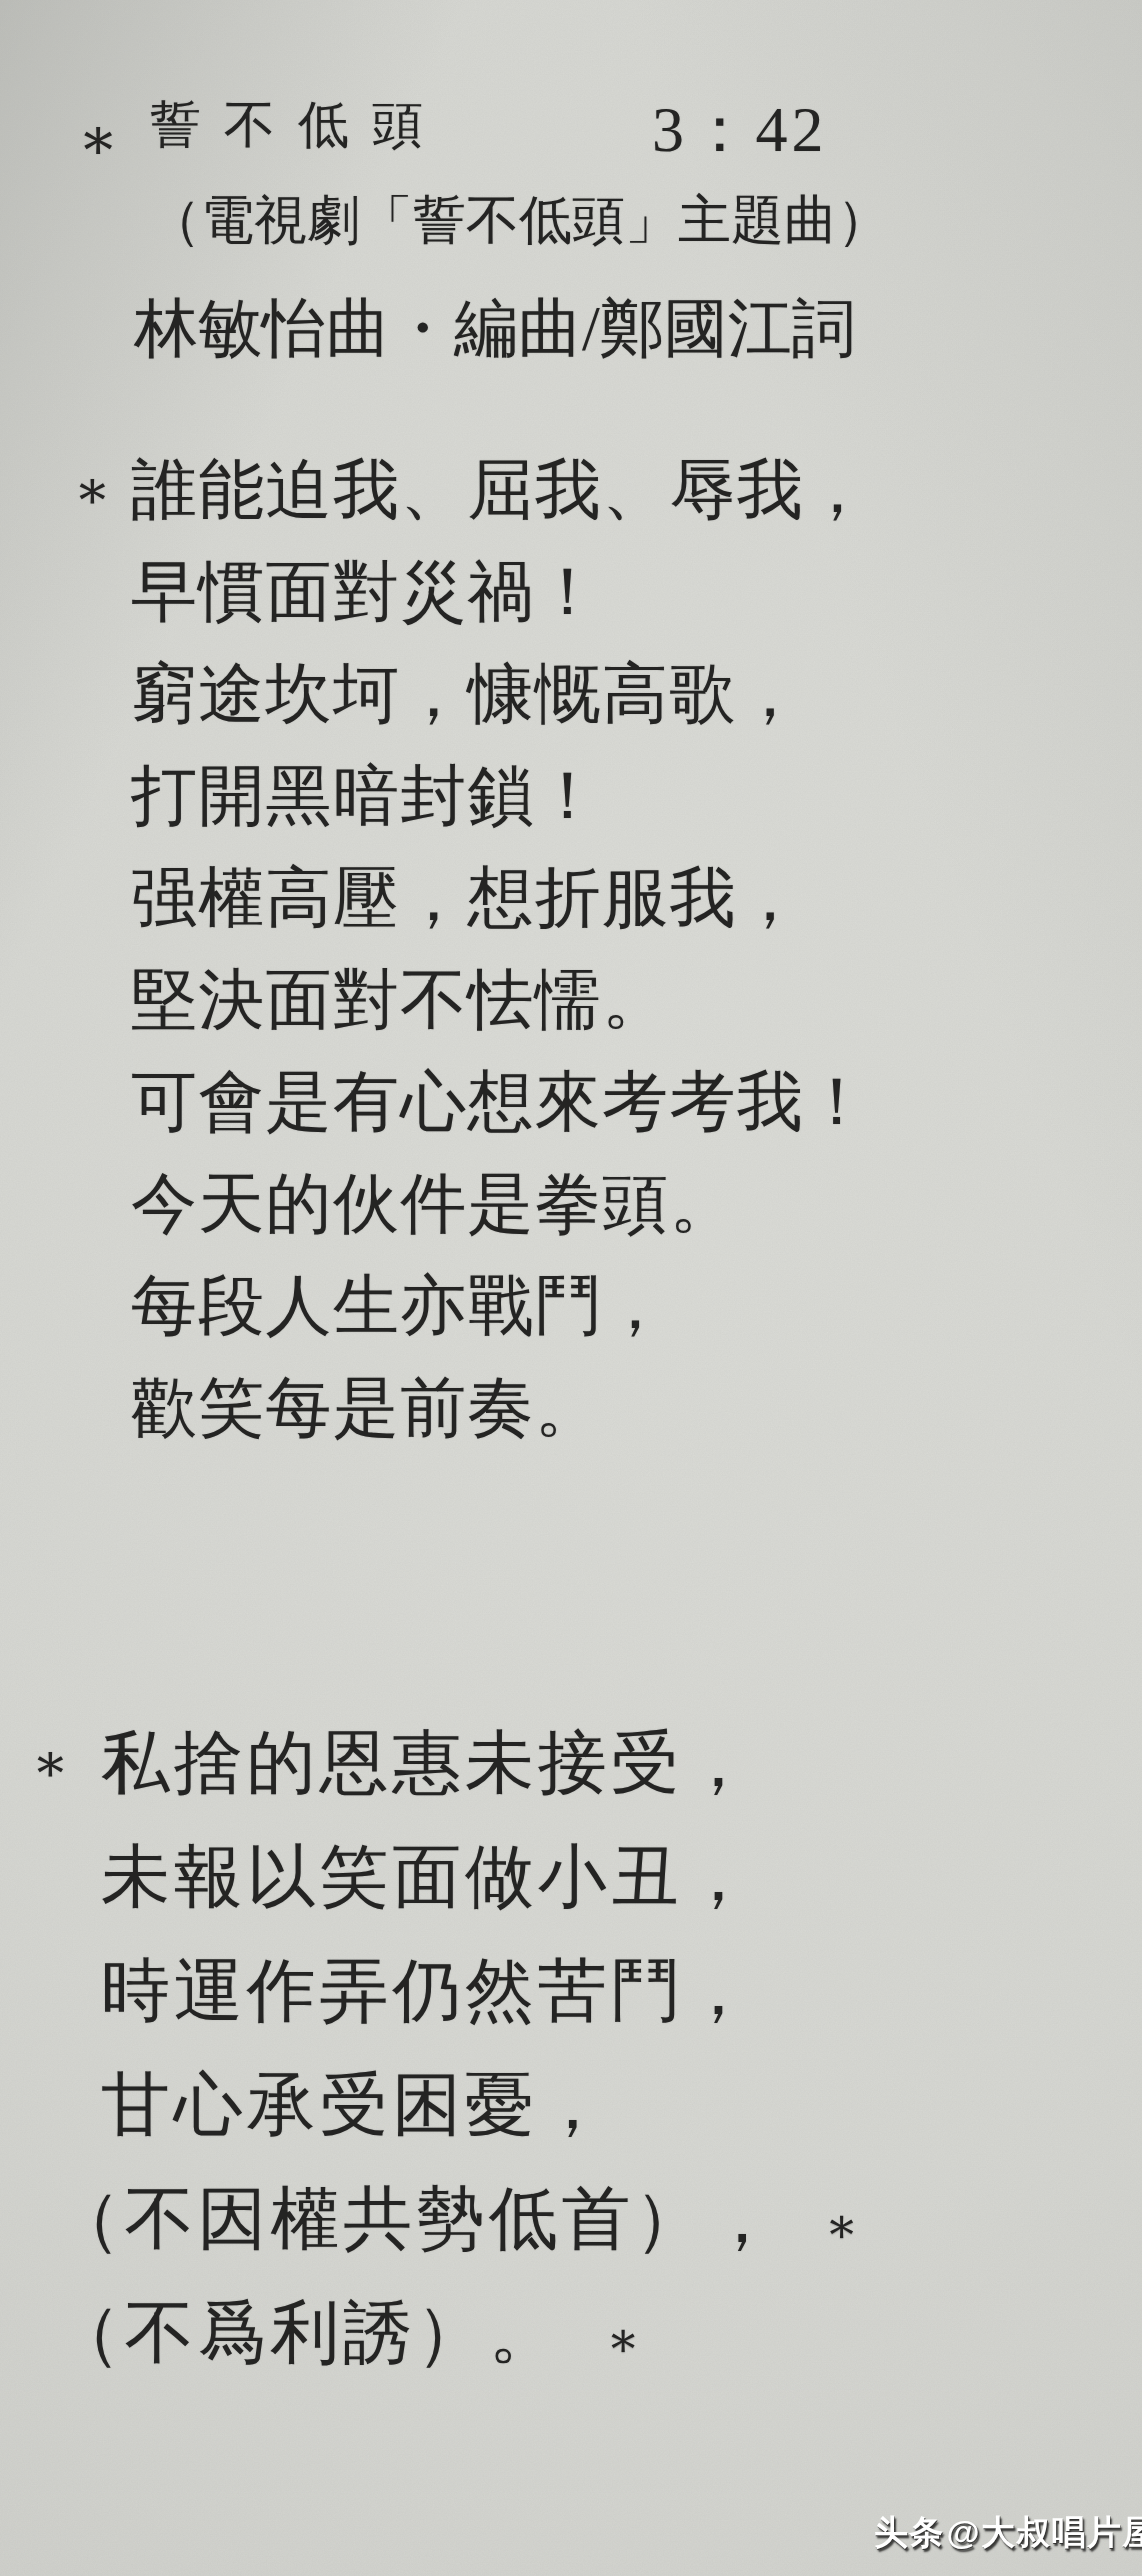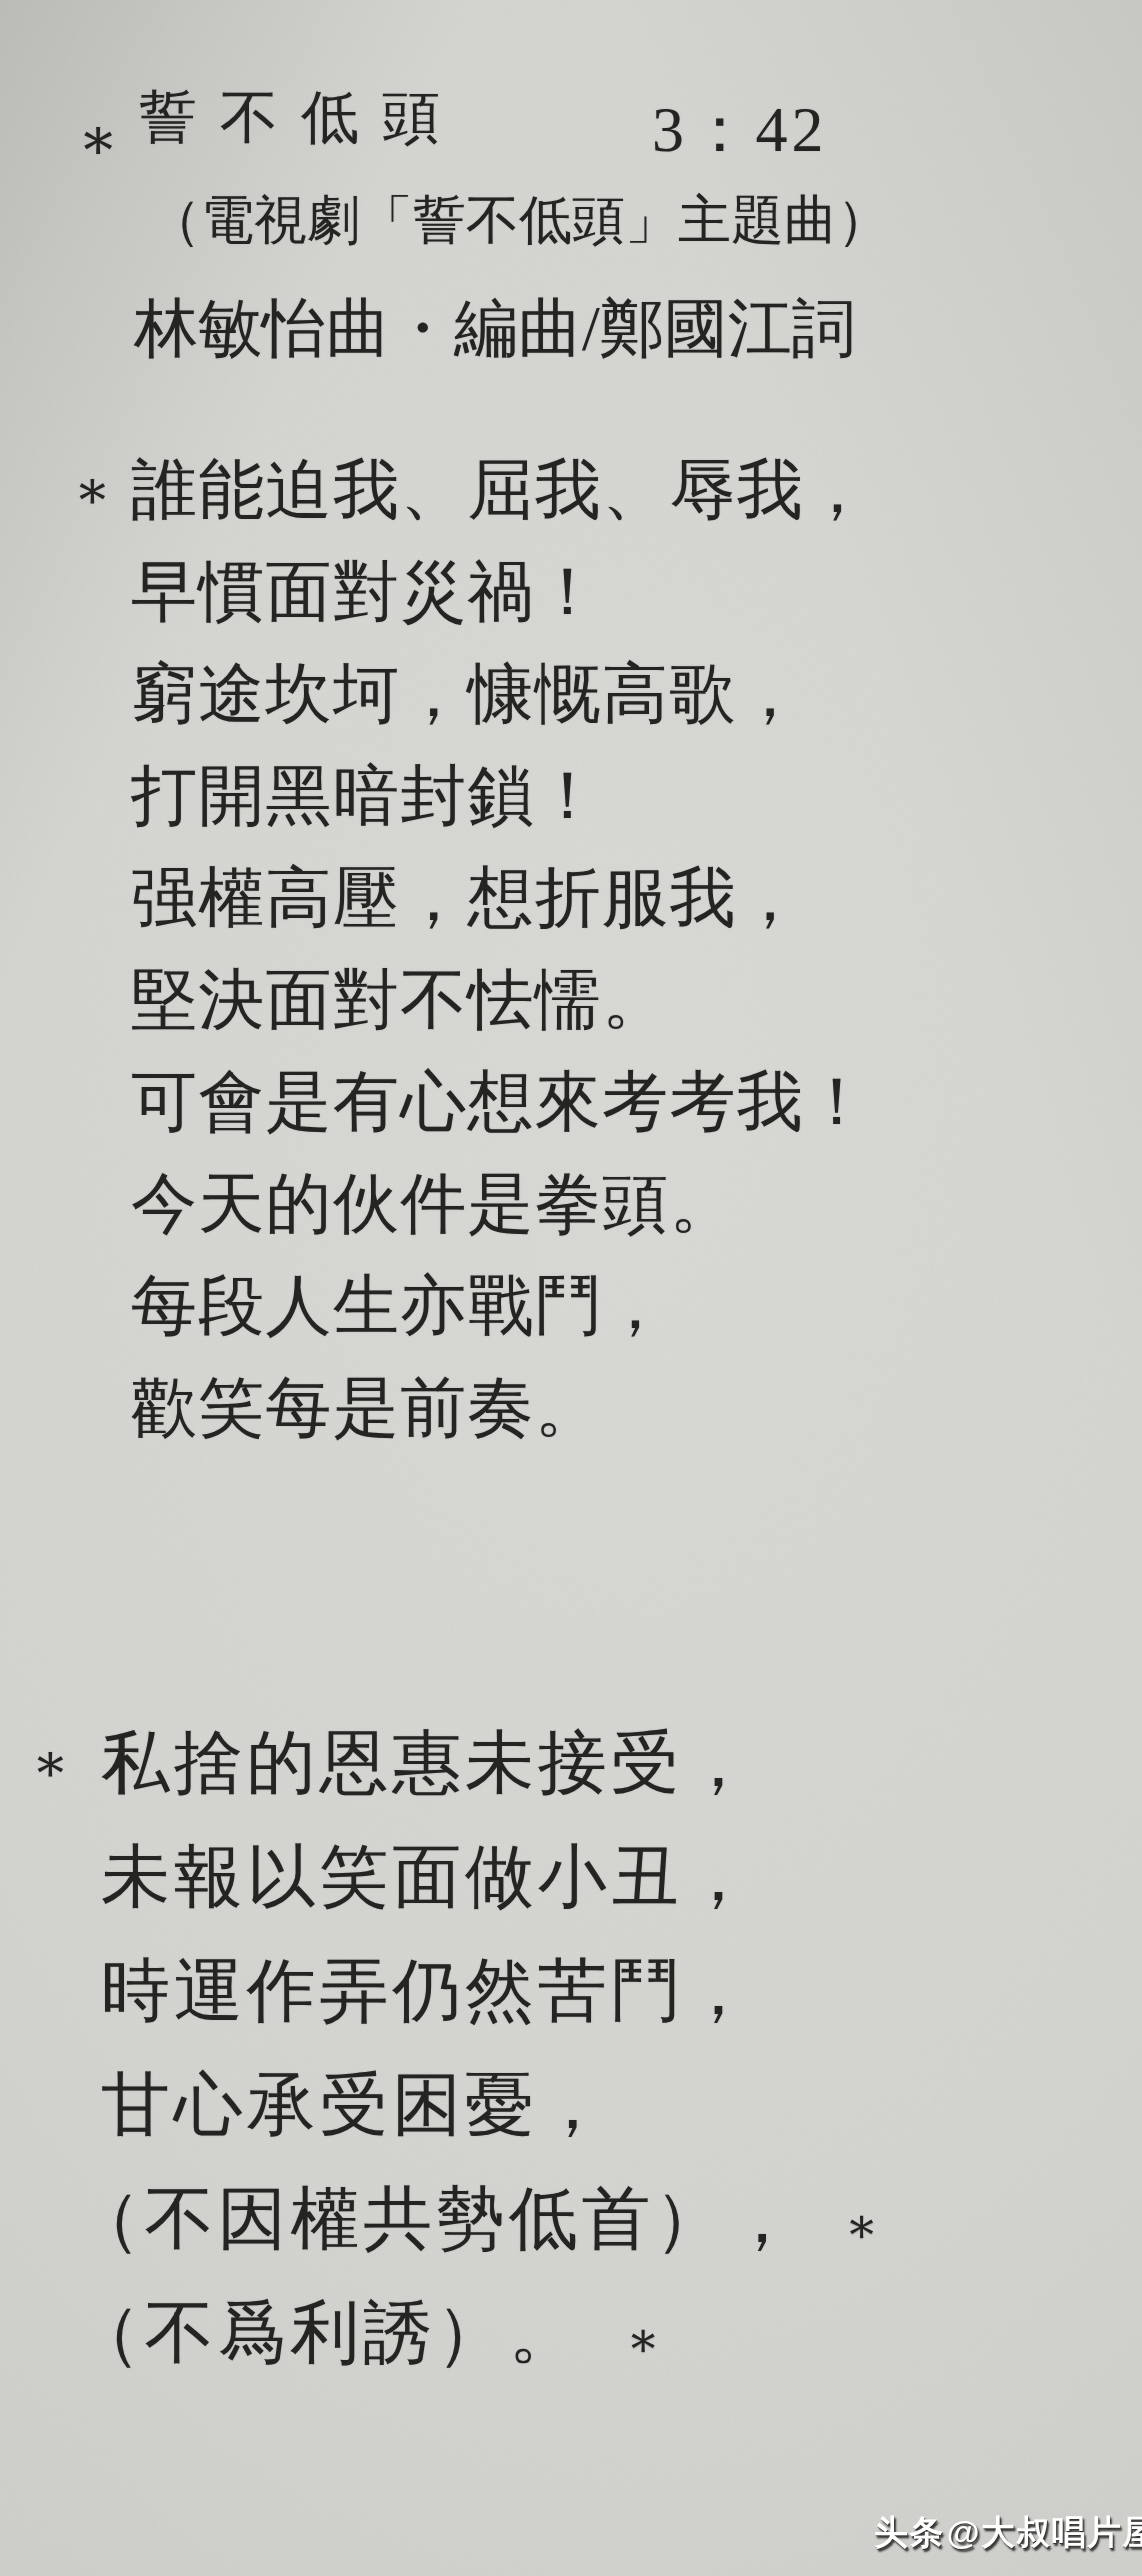--- a/index.html
+++ b/index.html
@@ -38,26 +38,26 @@
   .title-star {
     position: absolute;
     top: 110px;
     left: 78px;
     font-size: 59px;
   }
   .song-title {
     position: absolute;
     top: 84px;
     left: 135px;
-    font-size: 58px;
+    font-size: 51px;
     letter-spacing: 23px;
     line-height: 1.05;
     white-space: nowrap;
     font-weight: normal;
-    margin: 4px;
+    margin: 15px;
   }
   .duration {
     position: absolute;
     top: 98px;
     left: 652px;
     font-size: 64px;
     letter-spacing: 3.8px;
     line-height: 1;
     white-space: nowrap;
   }
@@ -111,21 +111,21 @@
   .stanza-1 .lead-star { left: 74px; }
   .stanza-2 {
     top: 1706px;
   }
   .stanza-2 .line {
     height: 114px;
     padding-left: 101px;
     font-size: 69px;
     letter-spacing: 3.8px;
   }
-  .stanza-2 .line.paren { padding-left: 72px; }
+  .stanza-2 .line.paren { padding-left: 52px; }
   .stanza-2 .lead-star { left: 32px; }
   .stanza-2 .trail-star { margin-left: 45px; }
   
   .watermark {
     position: absolute;
     top: 2515px;
     left: 874px;
     font-family: "Liberation Sans", "DejaVu Sans", sans-serif;
     font-weight: 700;
     font-size: 34px;

